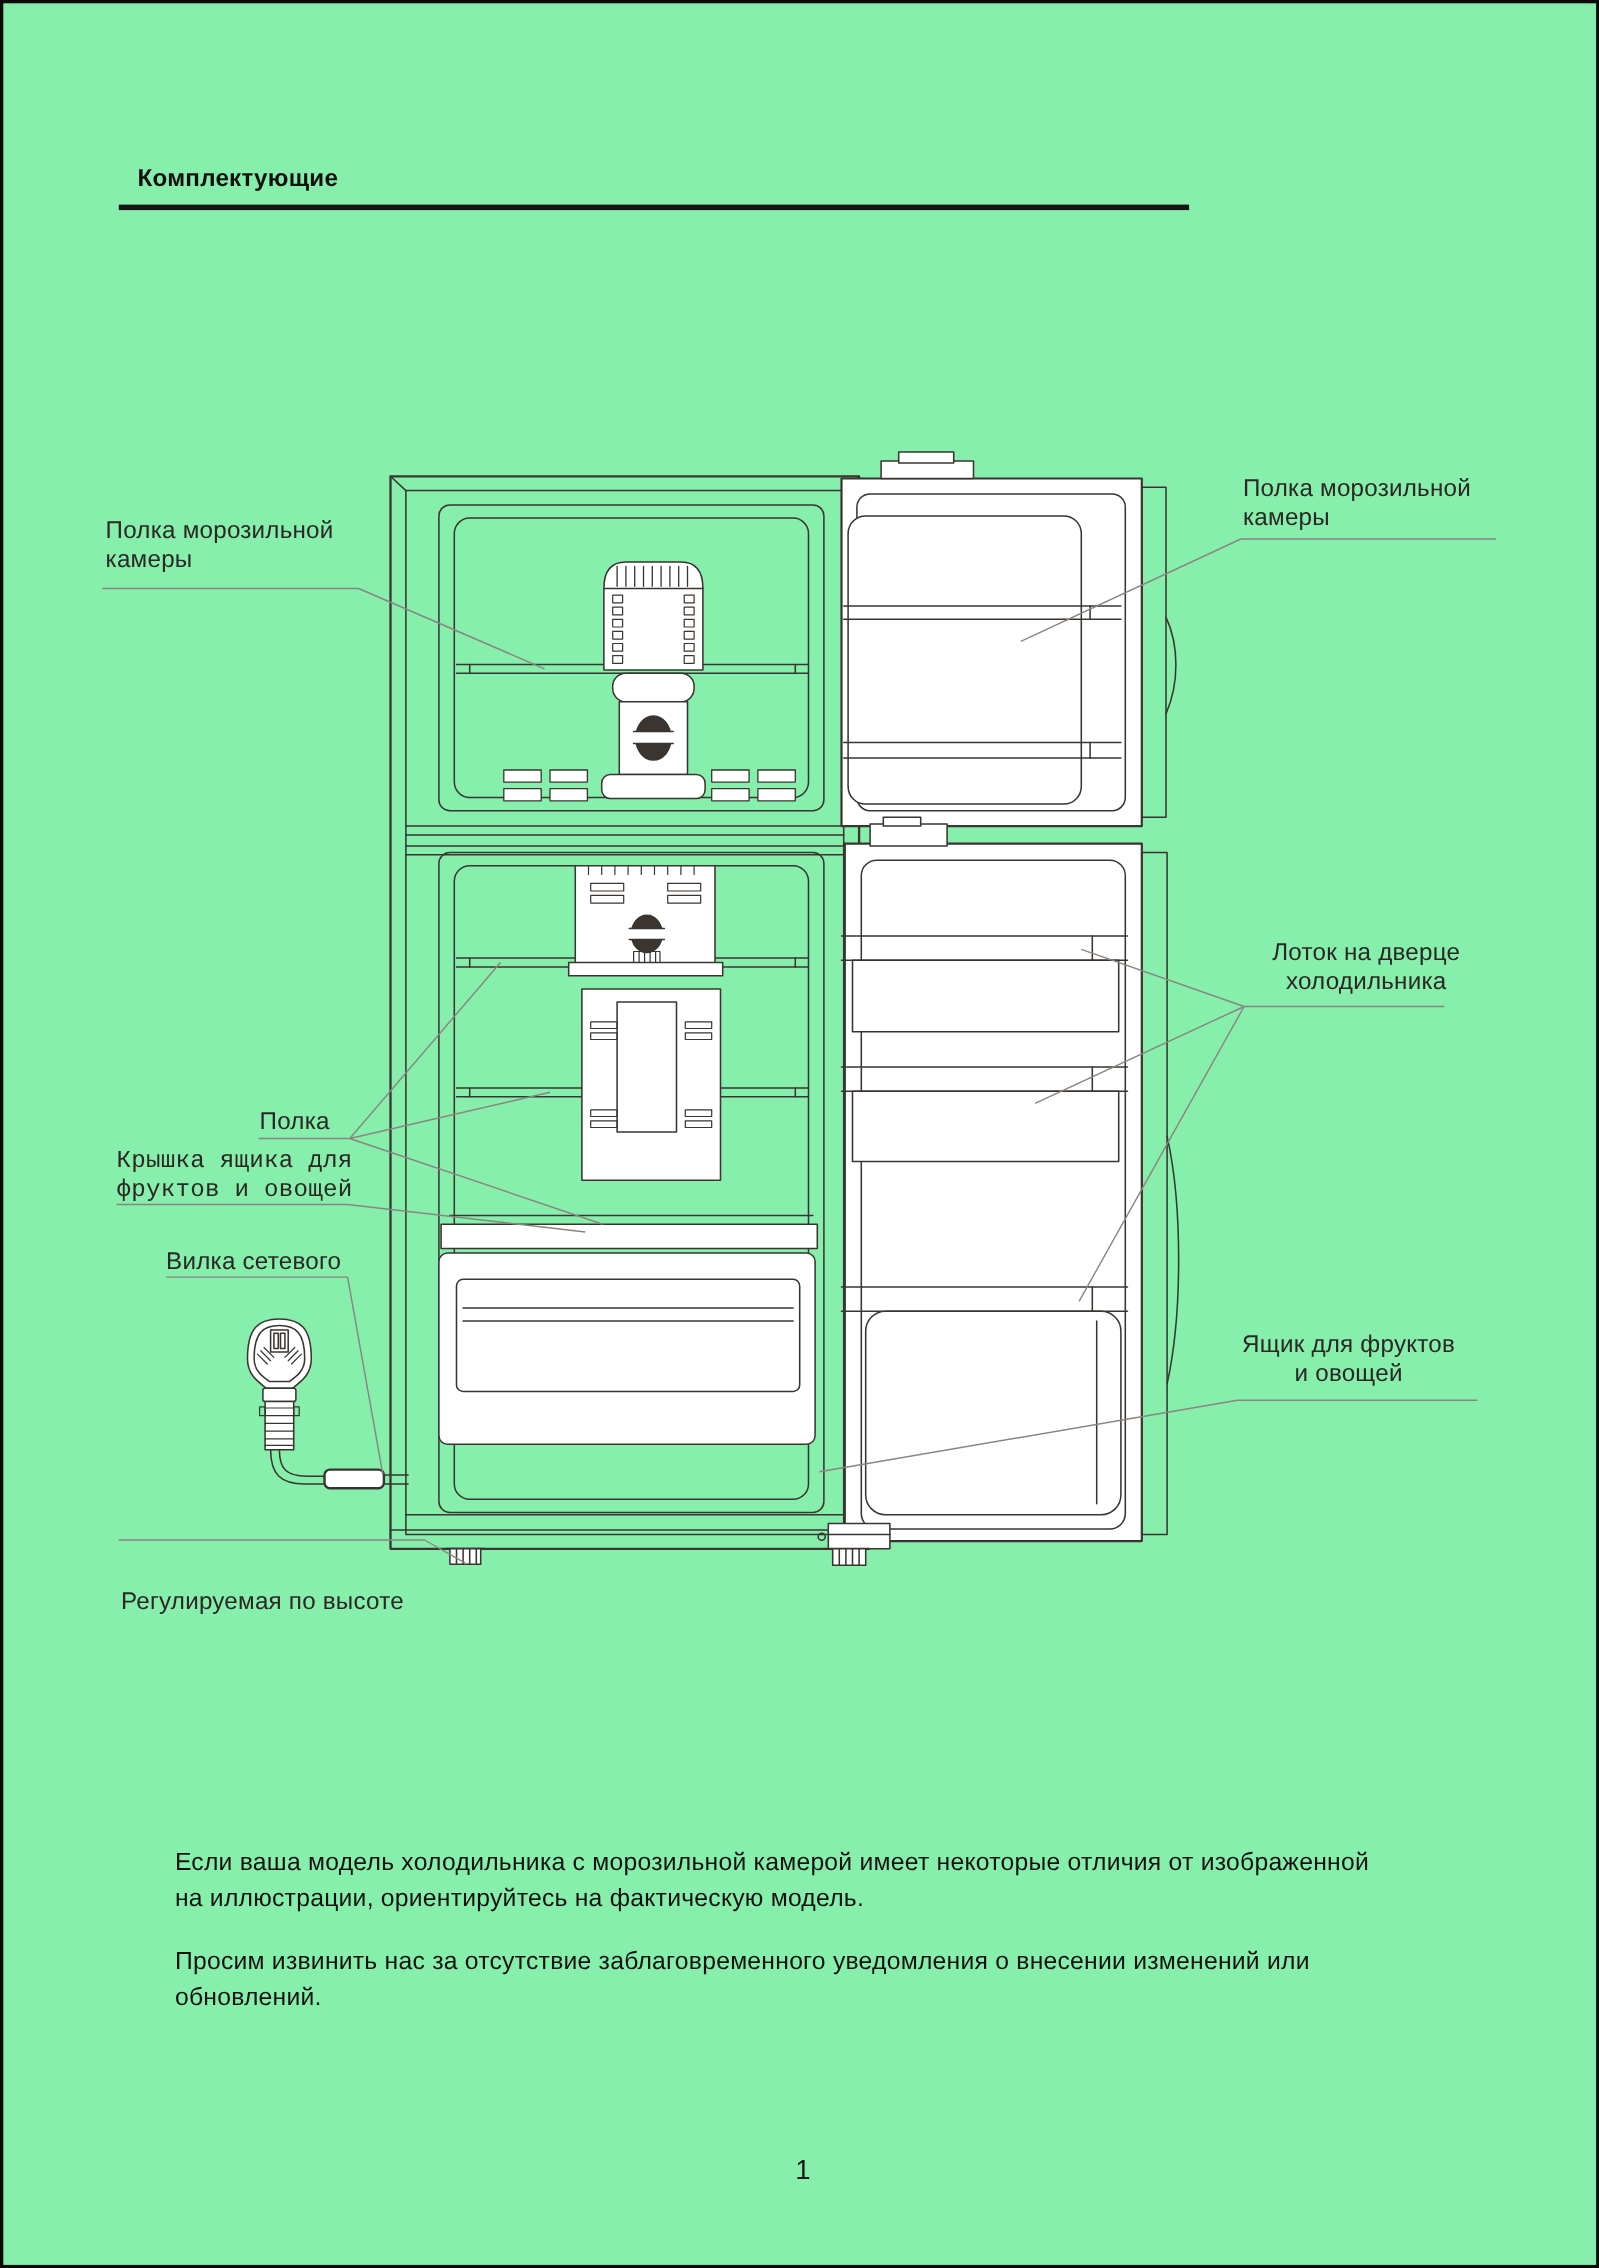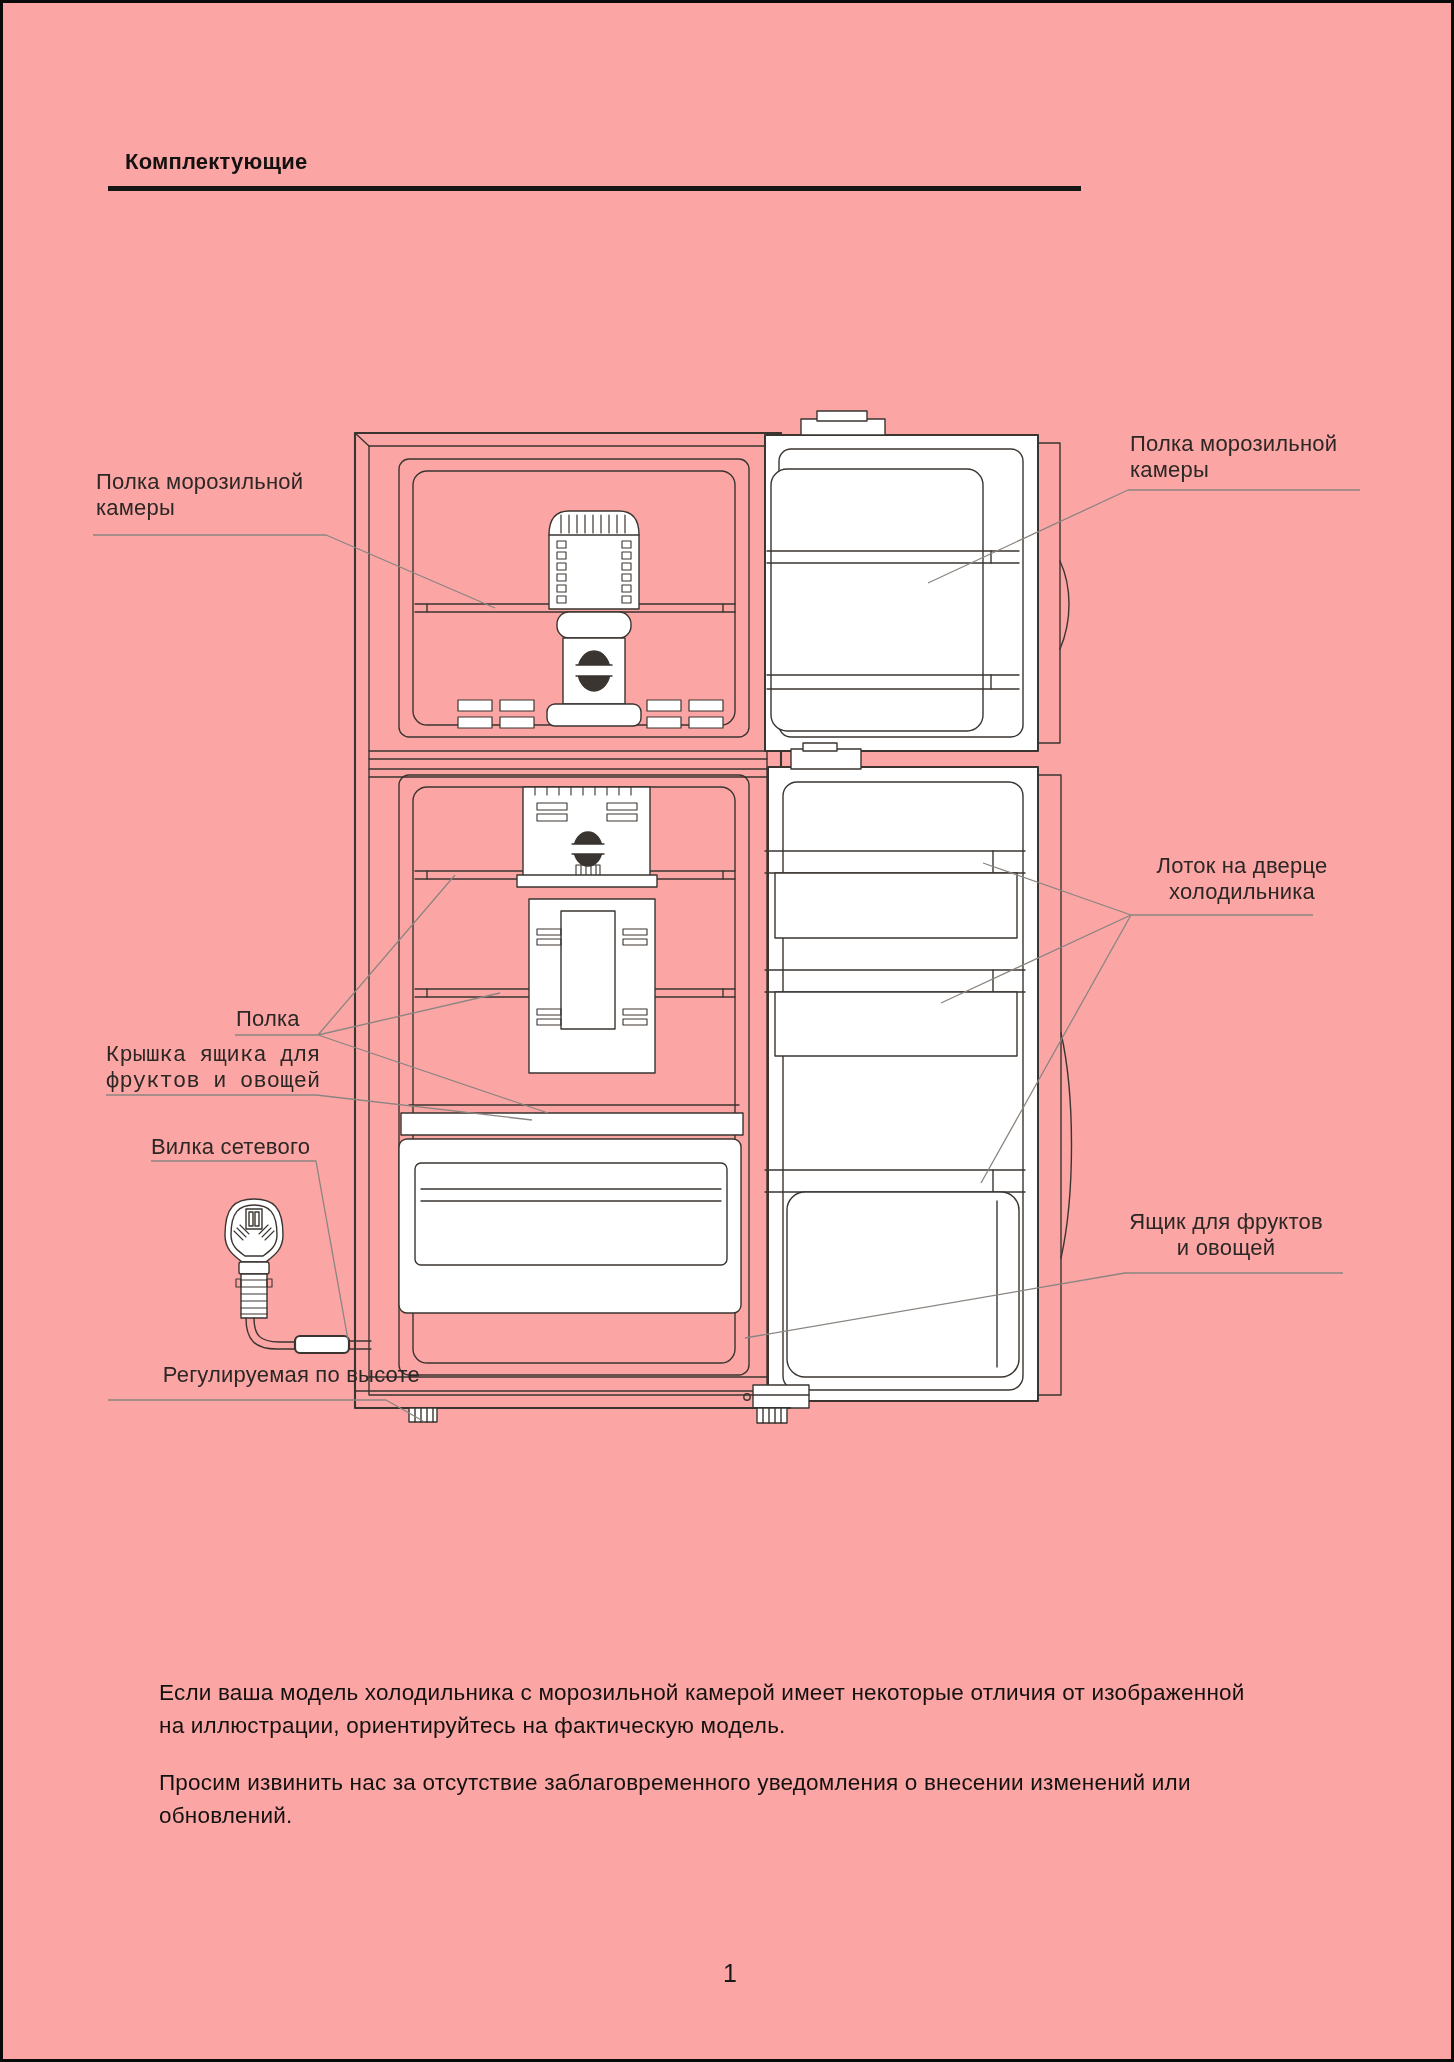--- a/index.html
+++ b/index.html
@@ -1,19 +1,19 @@
 <!DOCTYPE html>
 <html><head>
 <meta charset="utf-8">
 <style>
   html,body{margin:0;padding:0;background:#e8e8e8;}
   .page{
     position:relative;
     width:1454px;height:2062px;
-    background:#fca5a5;
+    background:#86efac;
     font-family:"Liberation Sans", sans-serif;
     color:#2b2724;
     overflow:hidden;
     box-sizing:border-box;
     border:3px solid #0a0a0a;
     margin:0 auto;
   }
   .hdr{
     position:absolute;left:122px;top:146px;
     font-size:22px;font-weight:bold;color:#141210;letter-spacing:.2px;
@@ -25,21 +25,21 @@
   .lbl{
     position:absolute;
     font-size:22px;line-height:26px;color:#2b2724;letter-spacing:.2px;
   }
   .lbl-freezer-left{left:93px;top:466px;width:252px;}
   .lbl-freezer-right{left:1127px;top:428px;width:252px;}
   .lbl-door-tray{left:1128px;top:850px;width:222px;text-align:center;}
   .lbl-shelf{left:233px;top:1003px;width:140px;}
   .lbl-crisper-cover{left:103px;top:1040px;width:242px;font-family:Liberation Mono, monospace;}
   .lbl-plug{left:148px;top:1131px;width:280px;}
-  .lbl-foot{left:107px;top:1359px;width:310px;text-align:right;}
+  .lbl-foot{left:107px;top:1440px;width:310px;}
   .lbl-drawer{left:1125px;top:1206px;width:196px;text-align:center;}
   .note{
     position:absolute;left:140px;width:1110px;
     font-size:22.5px;line-height:33px;color:#141210;letter-spacing:.2px;margin-left:16px;
   }
   .note-1{top:1650px;}
   .note-2{top:1740px;}
   .pagenum{
     position:absolute;left:0;top:1956px;width:1454px;
     text-align:center;font-size:25px;color:#1a1a1a;

